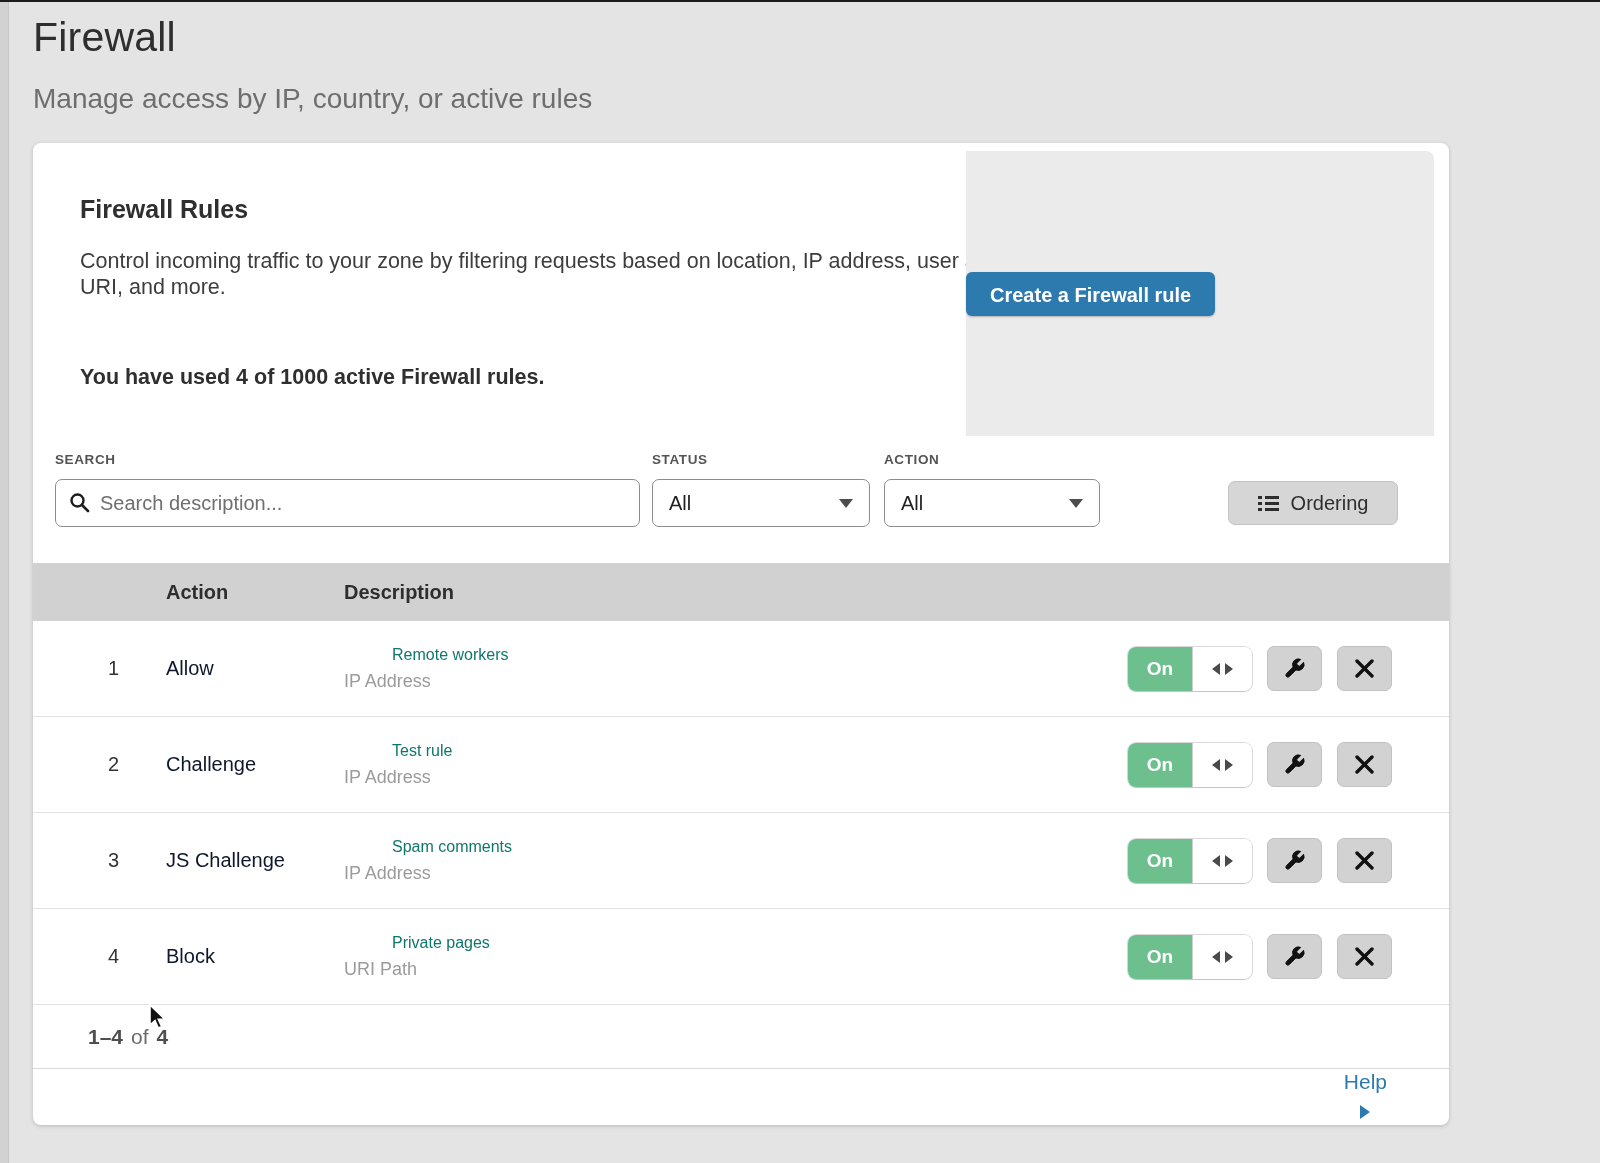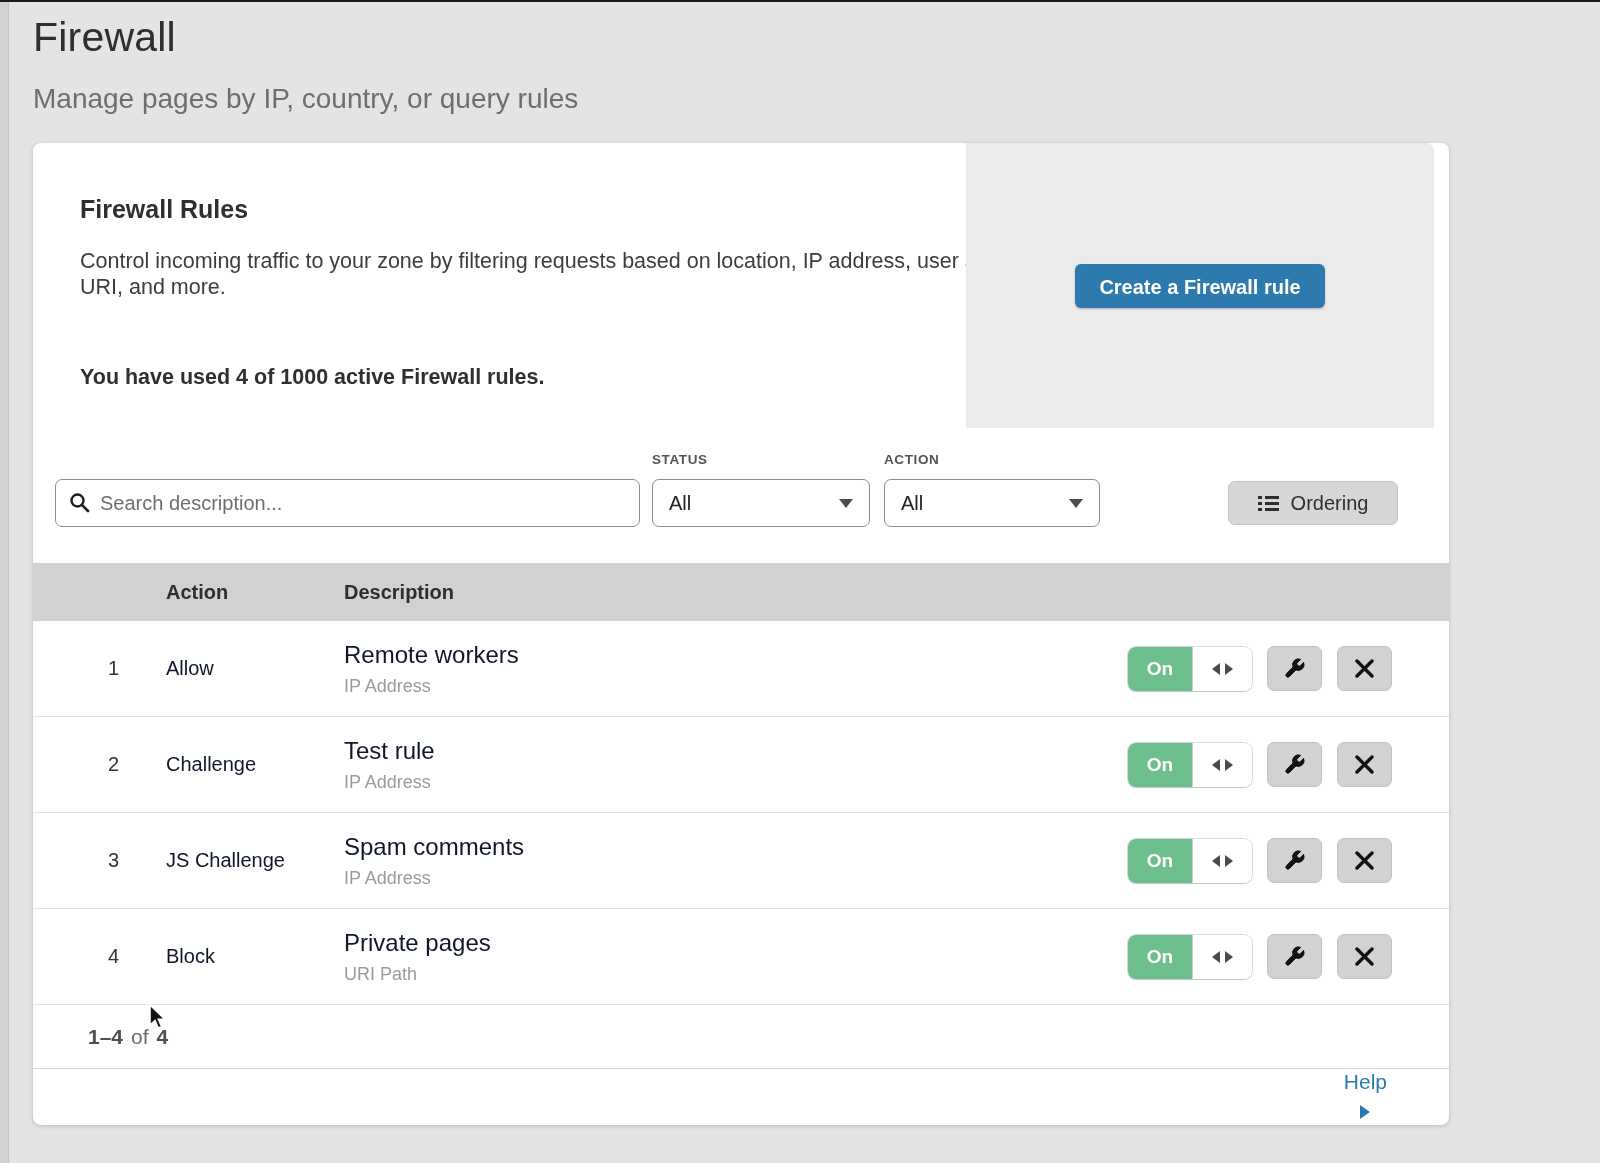--- a/index.html
+++ b/index.html
@@ -25,23 +25,23 @@
     box-shadow:0 1px 4px rgba(0,0,0,.18);
   }
 
   
   .intro { position:relative; height:285px; }
   .intro-text { padding:52px 0 0 47px; width:1020px; }
   .intro-heading { font-size:25px; font-weight:600; color:#2f2f2f; }
   .intro-desc { margin-top:24px; font-size:21.5px; line-height:26px; color:#3d3d3d; max-width:945px; }
   .intro-usage { margin-top:65px; font-size:21.5px; font-weight:700; color:#2f2f2f; }
   .create-panel {
-    position:absolute; top:0; right:15px; width:468px; height:285px;
+    position:absolute; top:8px; right:15px; width:468px; height:285px;
     background:#ebebeb; border-top-right-radius:8px;
-    display:flex; align-items:center; justify-content:center;
+    display:flex; align-items:center; 
   }
   .create-btn {
     background:#2c7aae; color:#fff; border:none; border-radius:6px;
     font-family:"Liberation Sans",sans-serif;
     font-size:20px; font-weight:700; padding:12px 24px; height:44px; cursor:pointer;
     box-shadow:0 1px 2px rgba(0,0,0,.25);
   }
 
   
   .filters { display:flex; align-items:flex-end; padding:24px 51px 36px 22px; }
@@ -79,21 +79,21 @@
     align-items:center; padding-right:57px;
   }
   .thead .th { font-size:20px; font-weight:700; color:#2e2e2e; }
   .rule-row {
     height:96px; background:#fff; border-bottom:1px solid #e2e2e2;
     display:grid; grid-template-columns:133px 178px 1fr 264px;
     align-items:center; padding-right:57px;
   }
   .rule-num { font-size:20px; color:#333; padding-left:75px; }
   .rule-action { font-size:20px; color:#0f172a; }
-  .rule-desc-title { font-size:24px; color:#0f172a; }
+  .rule-desc-title { font-size:16px; color:#0f766e;margin-left:48px; }
   .rule-desc-type { font-size:18px; color:#9b9b9b; margin-top:7px; }
   .rule-controls { display:flex; align-items:center; justify-content:flex-start; gap:15px; }
 
   .toggle {
     display:flex; height:44px; border-radius:8px; overflow:hidden;
     box-shadow:0 0 0 1px rgba(0,0,0,.15), 0 1px 1px rgba(0,0,0,.1); cursor:pointer;
   }
   .toggle-on {
     width:64px; background:#6dc08e; color:#fff; font-size:19px; font-weight:600;
     display:flex; align-items:center; justify-content:center;
@@ -121,38 +121,39 @@
   .cursor { position:absolute; left:145px; top:1004px; z-index:10; pointer-events:none; }
 </style>
 </head>
 <body>
 
 <div class="top-edge"></div>
 <div class="left-edge"></div>
 
 <header class="page-header">
   <h1 class="page-title">Firewall</h1>
-  <div class="page-subtitle">Manage pages by IP, country, or query rules</div>
+  <div class="page-subtitle">Manage access by IP, country, or active rules</div>
 </header>
 
 <div class="card">
 
   <section class="intro">
     <div class="intro-text">
       <h2 class="intro-heading">Firewall Rules</h2>
       <p class="intro-desc">Control incoming traffic to your zone by filtering requests based on location, IP address, user agent, URI, and more.</p>
       <p class="intro-usage">You have used 4 of 1000 active Firewall rules.</p>
     </div>
     <div class="create-panel">
       <button class="create-btn">Create a Firewall rule</button>
     </div>
   </section>
 
   <section class="filters">
     <div class="filter-group">
+      <span class="filter-label">SEARCH</span>
       <div class="search-box">
         <svg class="search-icon" viewBox="0 0 22 22">
           <circle cx="8.5" cy="8.5" r="6" fill="none" stroke="#1c1c1c" stroke-width="2.4"></circle>
           <line x1="13" y1="13" x2="19" y2="19" stroke="#1c1c1c" stroke-width="2.6" stroke-linecap="round"></line>
         </svg>
         <input type="text" placeholder="Search description..." style="">
       </div>
     </div>
 
     <div class="filter-group status-group">

